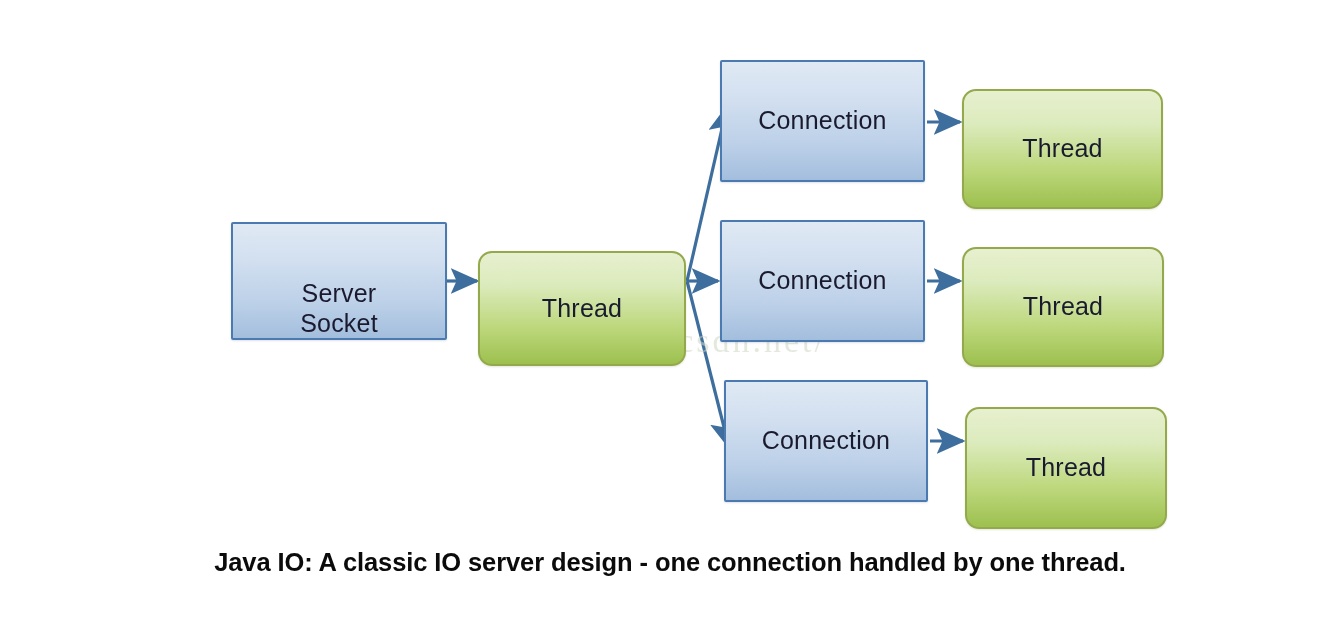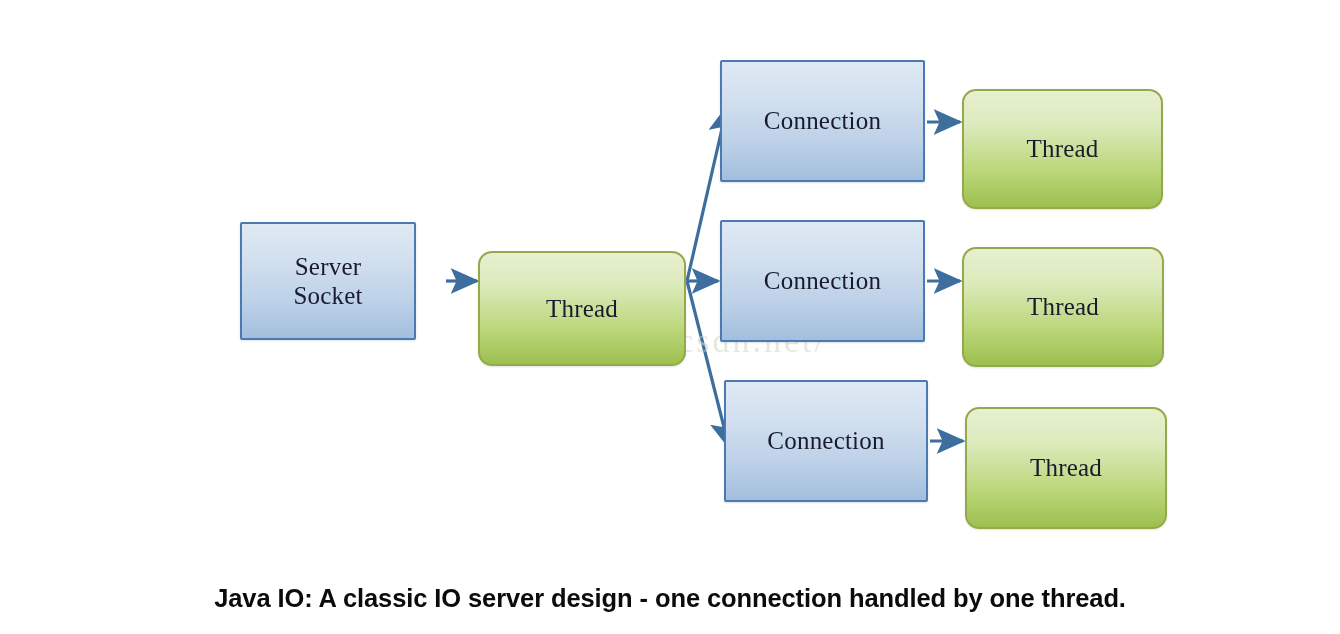--- a/index.html
+++ b/index.html
@@ -53,21 +53,20 @@
     z-index: 3;
     display: flex;
     align-items: center;
     justify-content: center;
     text-align: center;
     box-sizing: border-box;
     font-size: 25px;
     color: #1a1a2e;
     line-height: 1.18;
     letter-spacing: 0.2px;
-    font-family: Liberation Serif, serif;
   }
 
   .node.blue {
     background: linear-gradient(to bottom, #dfe9f4 0%, #d3e0f0 30%, #bcd0e8 70%, #a3bedd 100%);
     border: 2px solid #4a7ab0;
     border-radius: 2px;
     box-shadow: 0 1px 2px rgba(60,90,130,0.18);
   }
 
   .node.green {
@@ -81,21 +80,21 @@
   .node-label {
     display: block;
     white-space: pre-line;
   }
 
   
   .caption {
     position: absolute;
     z-index: 4;
     left: 0;
-    top: 584px;
+    top: 548px;
     width: 1340px;
     text-align: center;
     font-family: "Liberation Sans", sans-serif;
     font-weight: bold;
     font-size: 25.5px;
     color: #0b0b0b;
     letter-spacing: -0.1px;
   }
 </style>
 </head>
@@ -134,21 +133,21 @@
       <line x1="927" y1="281" x2="960" y2="281" stroke="#3d6e9e" stroke-width="3.2" marker-end="url(#arrowhead)"></line>
     </g>
 
     <g>
       <line x1="930" y1="441" x2="963" y2="441" stroke="#3d6e9e" stroke-width="3.2" marker-end="url(#arrowhead)"></line>
     </g>
   </svg>
 
   <div class="watermark">http://blog.csdn.net/</div>
 
-  <div class="node blue" style="left:240px; top:222px; width:176px; height:118px;">
+  <div class="node blue" style="left:231px; top:222px; width:216px; height:118px;align-items:flex-end;">
     <span class="node-label">Server
 Socket</span>
   </div>
 
   <div class="node green" style="left:478px; top:224px; width:208px; height:115px;">
     <span class="node-label">Thread</span>
   </div>
 
   <div class="node blue" style="left:720px; top:60px; width:205px; height:122px;">
     <span class="node-label">Connection</span>

